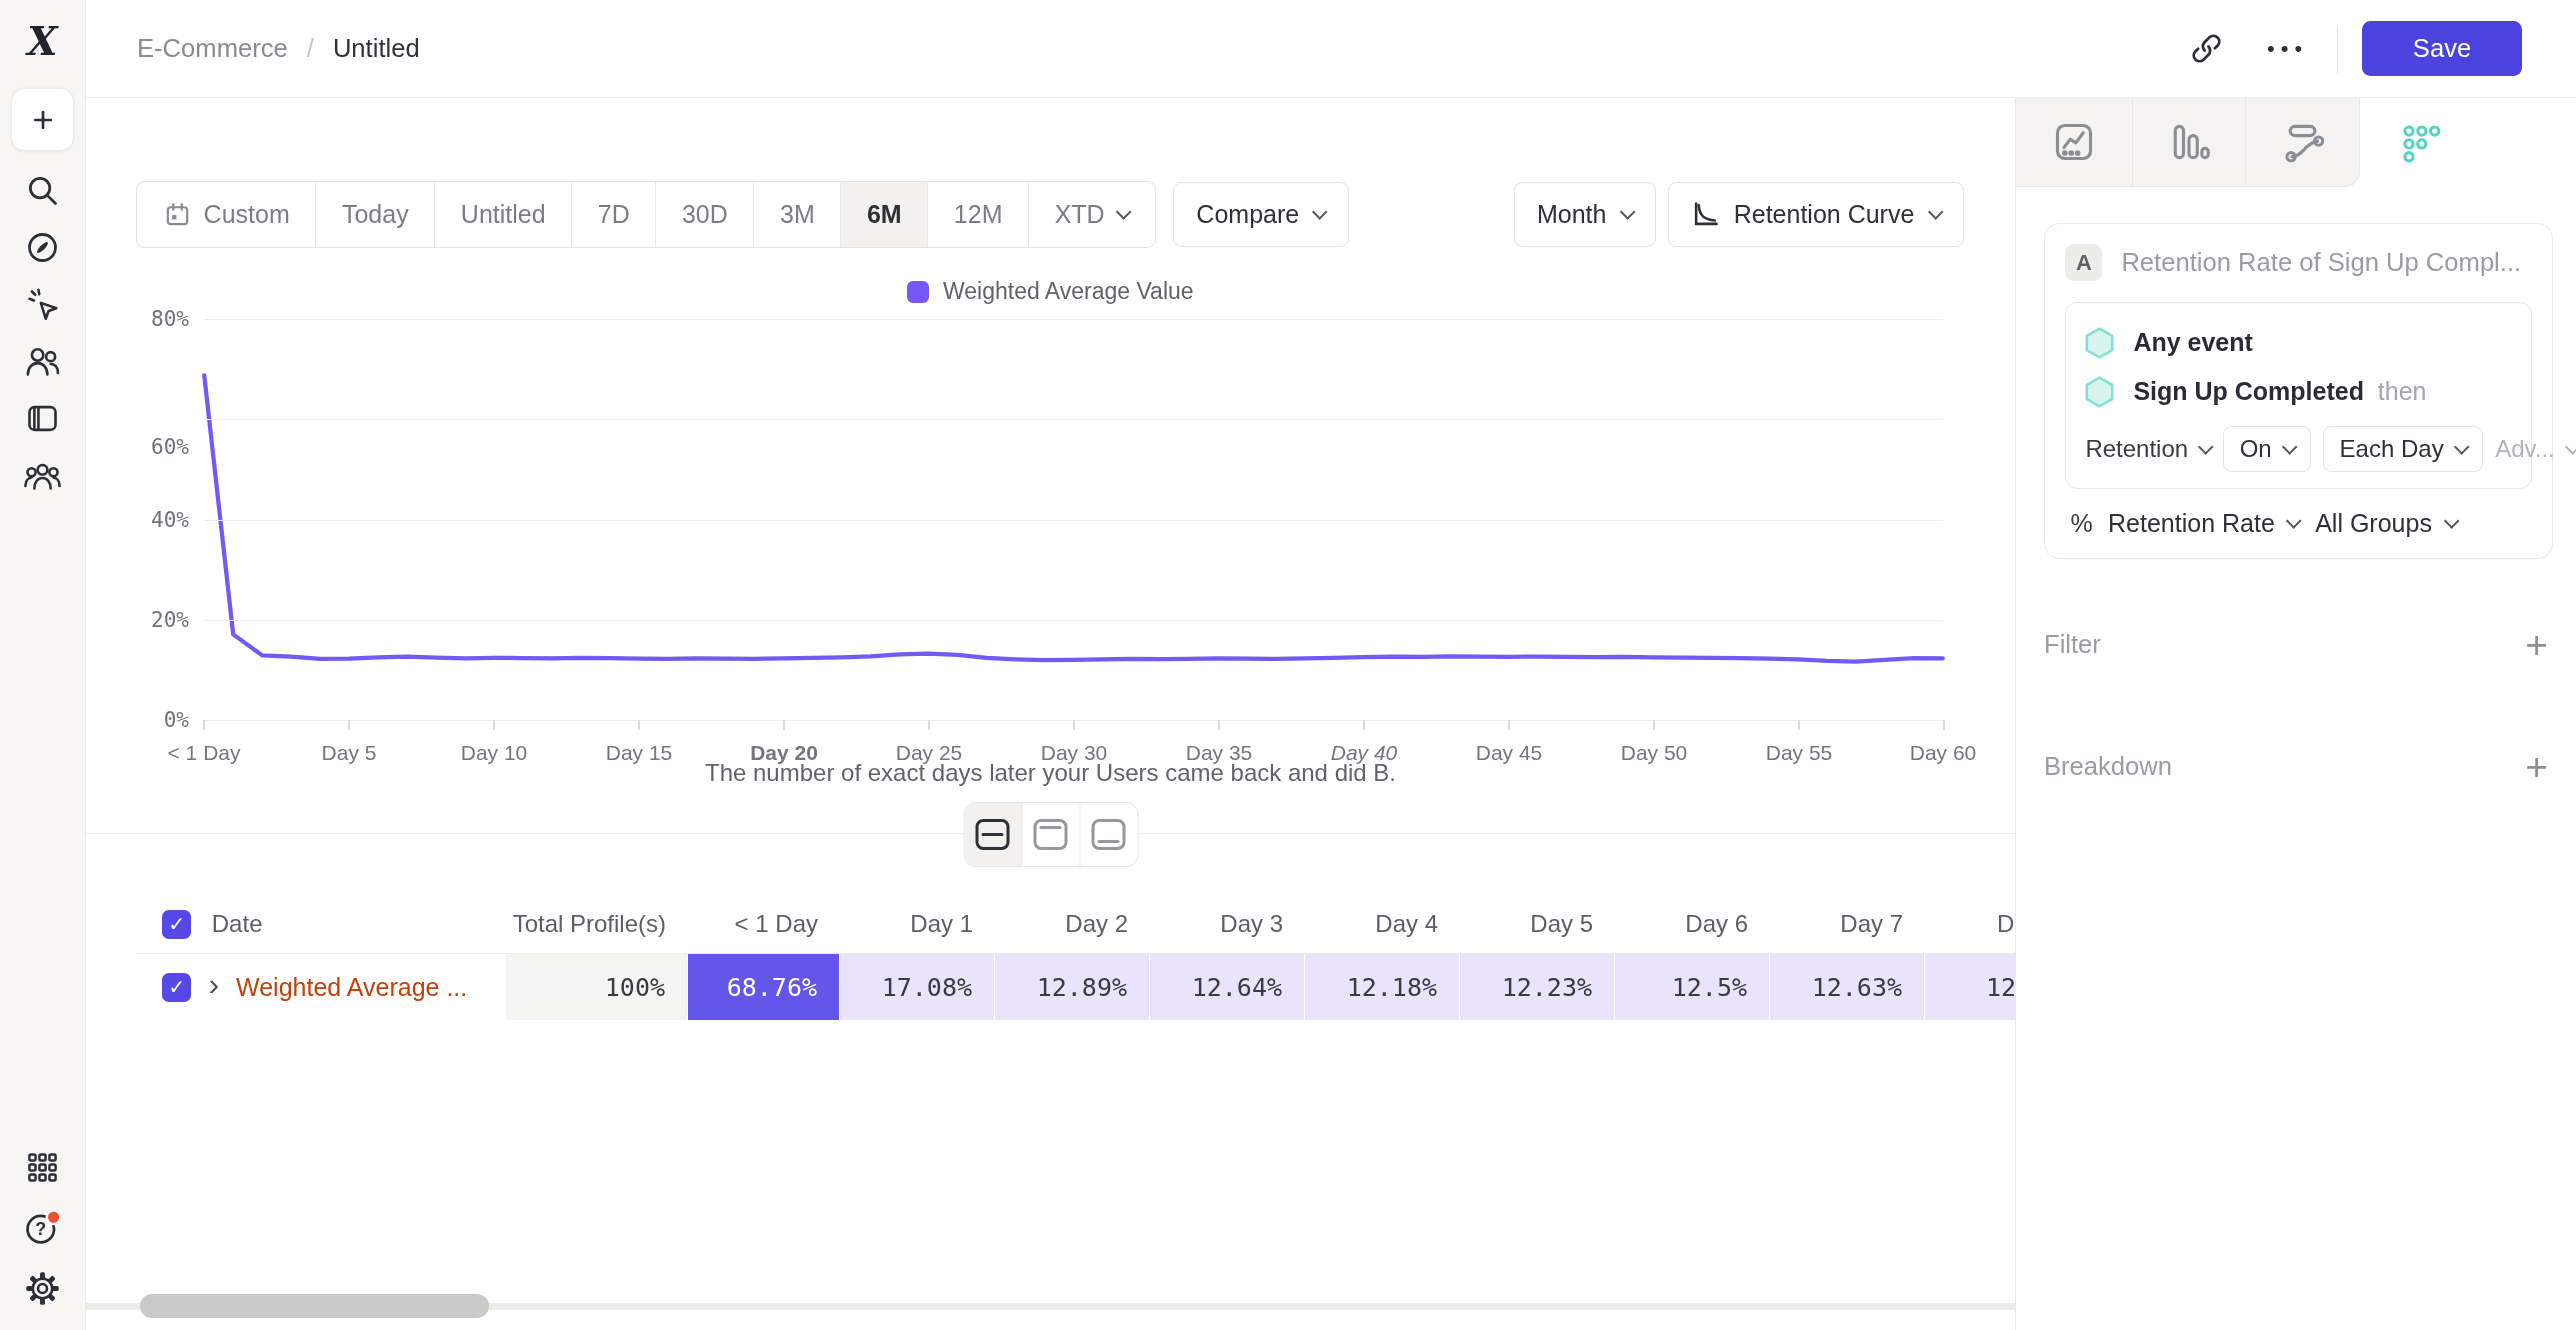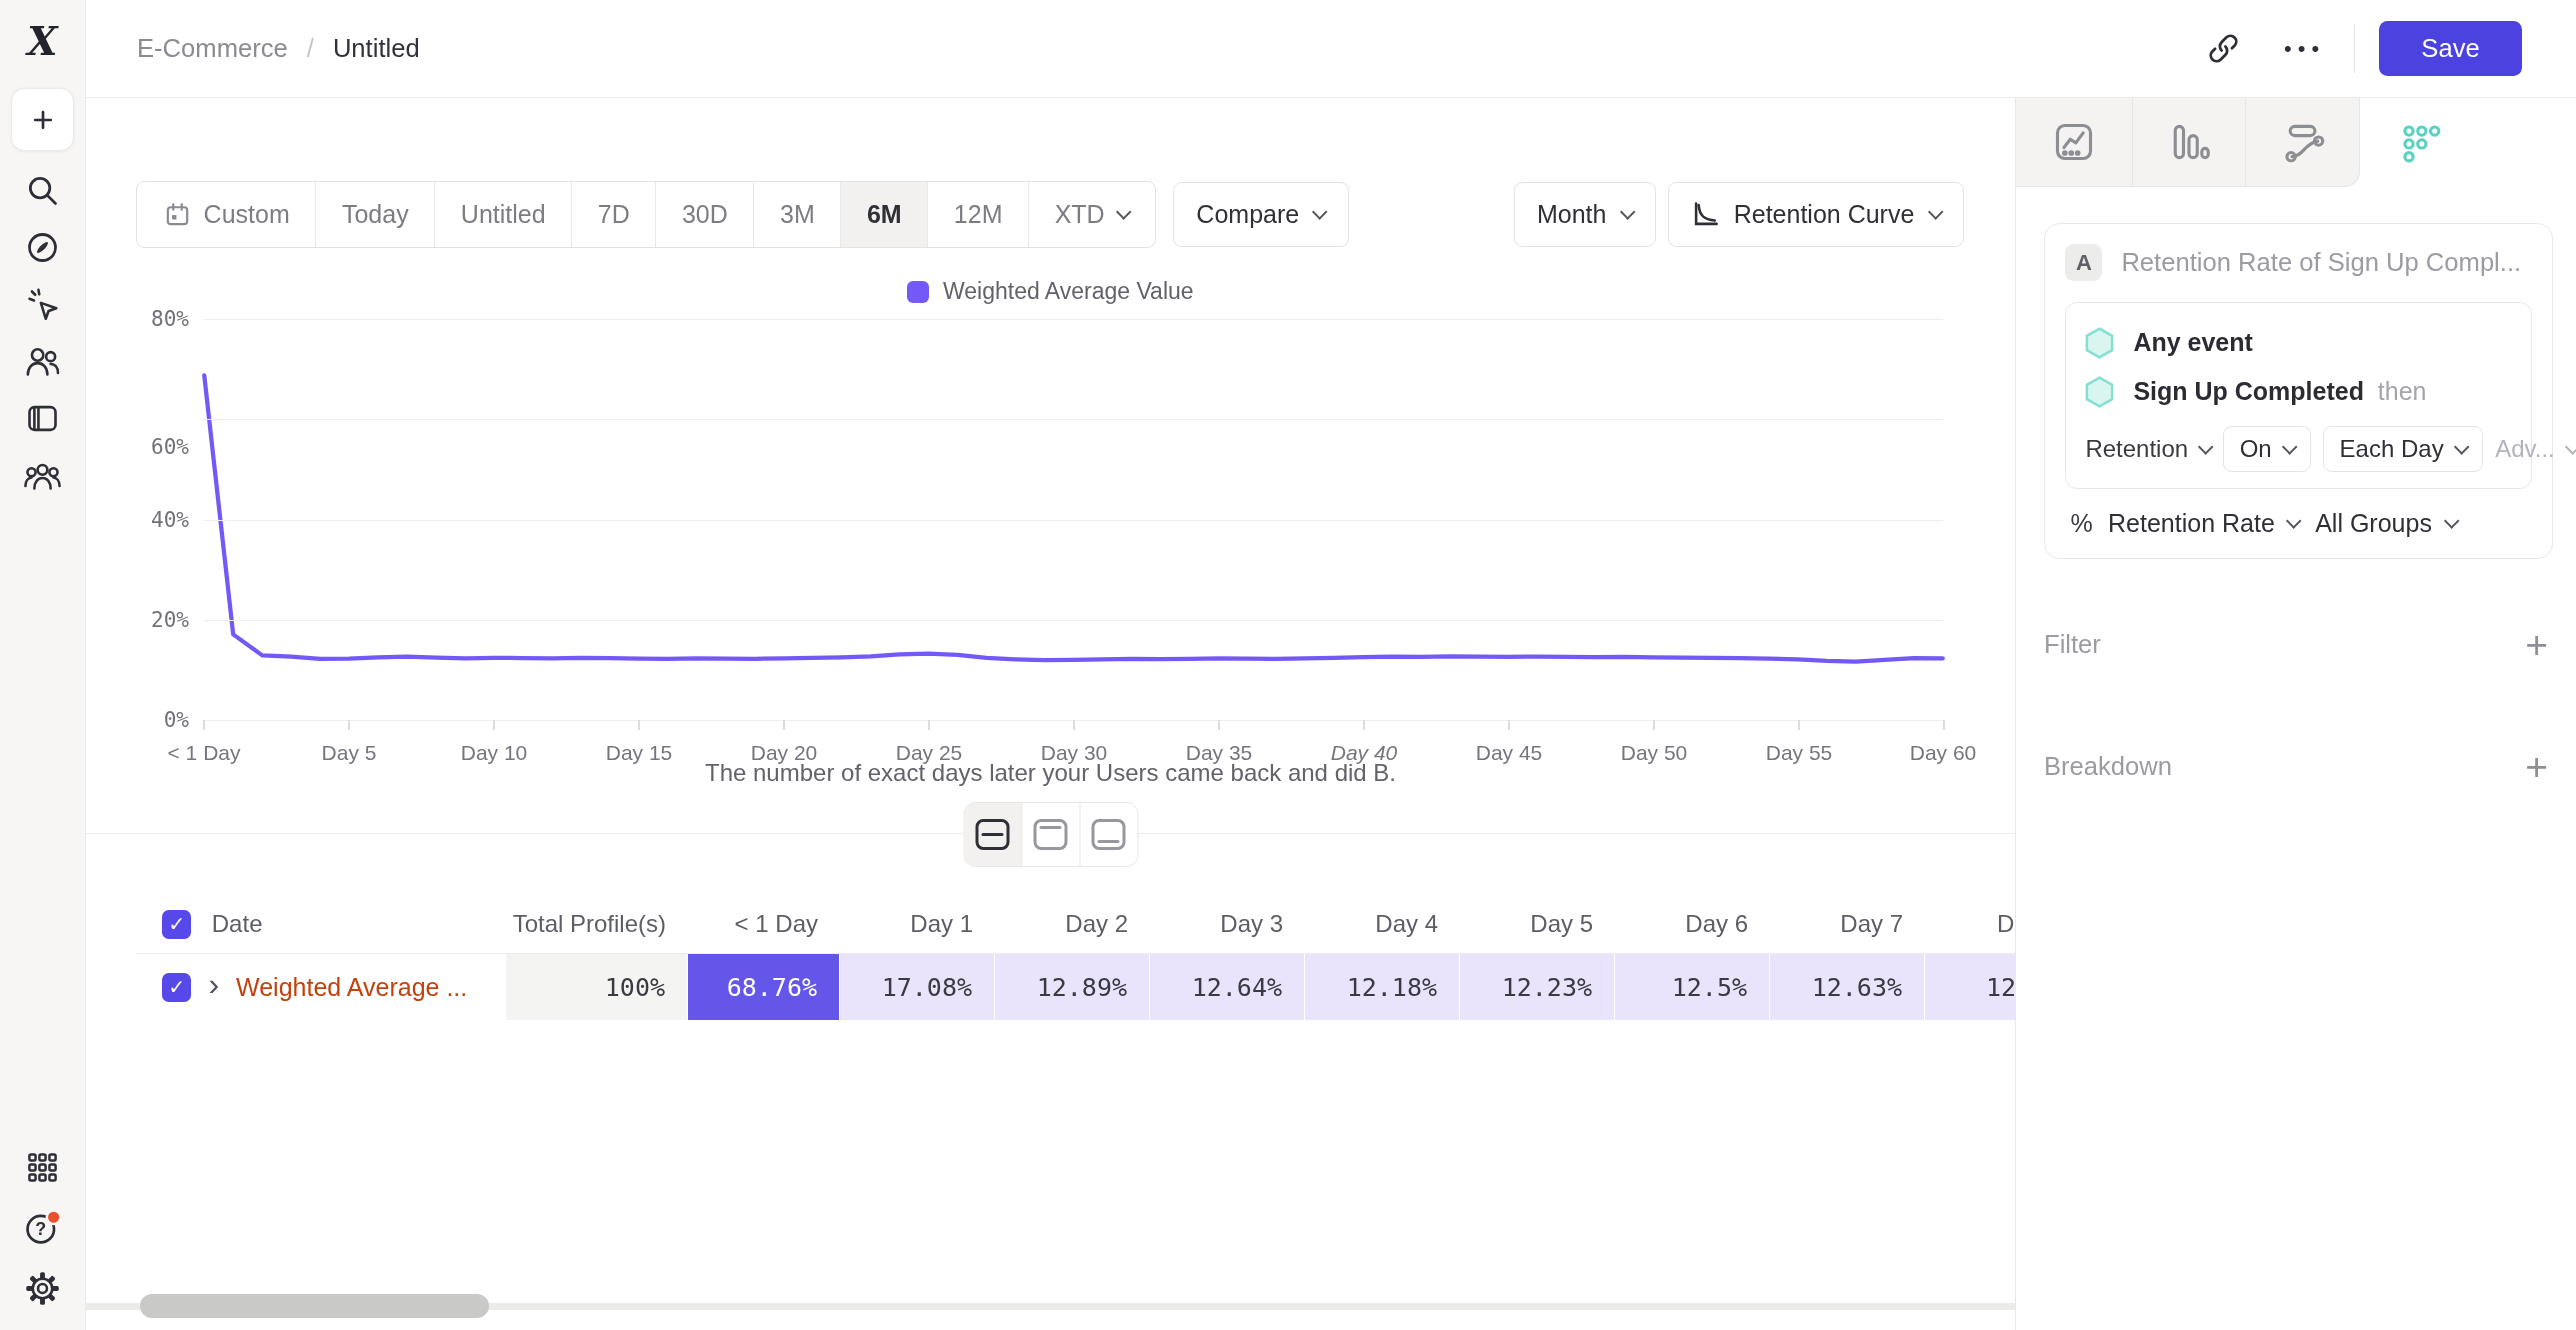--- a/index.html
+++ b/index.html
@@ -20,21 +20,21 @@
   .header{position:absolute;left:86px;top:0;width:2490px;height:98px;border-bottom:0.9px solid #ececeb;
           display:flex;align-items:center;box-sizing:border-box;background:#fff;}
   .breadcrumb{display:flex;align-items:center;gap:19px;padding-left:51px;font-size:25.6px;}
   .bc-project{color:#8a8a92;}
   .bc-sep{color:#c4c4ca;}
   .bc-title{color:#32323a;}
   .h-actions{margin-left:auto;display:flex;align-items:center;padding-right:54px;}
   .icon-btn{width:48px;height:48px;display:flex;align-items:center;justify-content:center;cursor:pointer;}
   .h-more{font-size:22px;letter-spacing:6px;color:#2e2e36;margin:0 29px 0 37px;cursor:pointer;}
   .h-divider{width:0.9px;height:48px;background:#e3e3e1;margin-right:24px;}
-  .save-btn{width:143px;height:55px;background:#4b42df;color:#fff;border:none;border-radius:8.5px;
+  .save-btn{width:160px;height:55px;background:#4b42df;color:#fff;border:none;border-radius:8.5px;
             font-size:25.6px;font-family:inherit;cursor:pointer;}
   
   .content{position:absolute;left:86px;top:98px;width:1929px;height:1233px;background:#fff;}
   .controls{position:absolute;left:50px;top:84px;width:1828px;height:65px;display:flex;align-items:center;}
   .segmented{display:flex;height:65px;border:0.9px solid #e3e2e0;border-radius:8.5px;background:#fff;
              align-items:stretch;overflow:hidden;}
   .seg{display:flex;align-items:center;gap:12px;padding:0 25.6px;font-size:25px;color:#7c7c84;cursor:pointer;
        border-left:0.9px solid #e9e8e6;white-space:nowrap;}
   .seg:first-child{border-left:none;}
   .seg.active{background:#f2f1ef;color:#2f2f36;font-weight:bold;}
@@ -348,21 +348,21 @@
       <div class="ylab" style="top: 0px;">80%</div>
       <div class="xtickmark" style="left: -0.9px;"></div>
       <div class="xlab" style="left: 0px;">&lt; 1 Day</div>
       <div class="xtickmark" style="left: 144px;"></div>
       <div class="xlab" style="left: 145px;">Day 5</div>
       <div class="xtickmark" style="left: 289px;"></div>
       <div class="xlab" style="left: 290px;">Day 10</div>
       <div class="xtickmark" style="left: 434px;"></div>
       <div class="xlab" style="left: 435px;">Day 15</div>
       <div class="xtickmark" style="left: 579px;"></div>
-      <div class="xlab" style="left: 580px;">Day 20</div>
+      <div class="xlab" style="left: 580px; font-weight: bold;">Day 20</div>
       <div class="xtickmark" style="left: 724px;"></div>
       <div class="xlab" style="left: 725px;">Day 25</div>
       <div class="xtickmark" style="left: 869px;"></div>
       <div class="xlab" style="left: 870px;">Day 30</div>
       <div class="xtickmark" style="left: 1014px;"></div>
       <div class="xlab" style="left: 1015px;">Day 35</div>
       <div class="xtickmark" style="left: 1159px;"></div>
       <div class="xlab" style="left: 1160px; font-style: italic;">Day 40</div>
       <div class="xtickmark" style="left: 1304px;"></div>
       <div class="xlab" style="left: 1305px;">Day 45</div>

